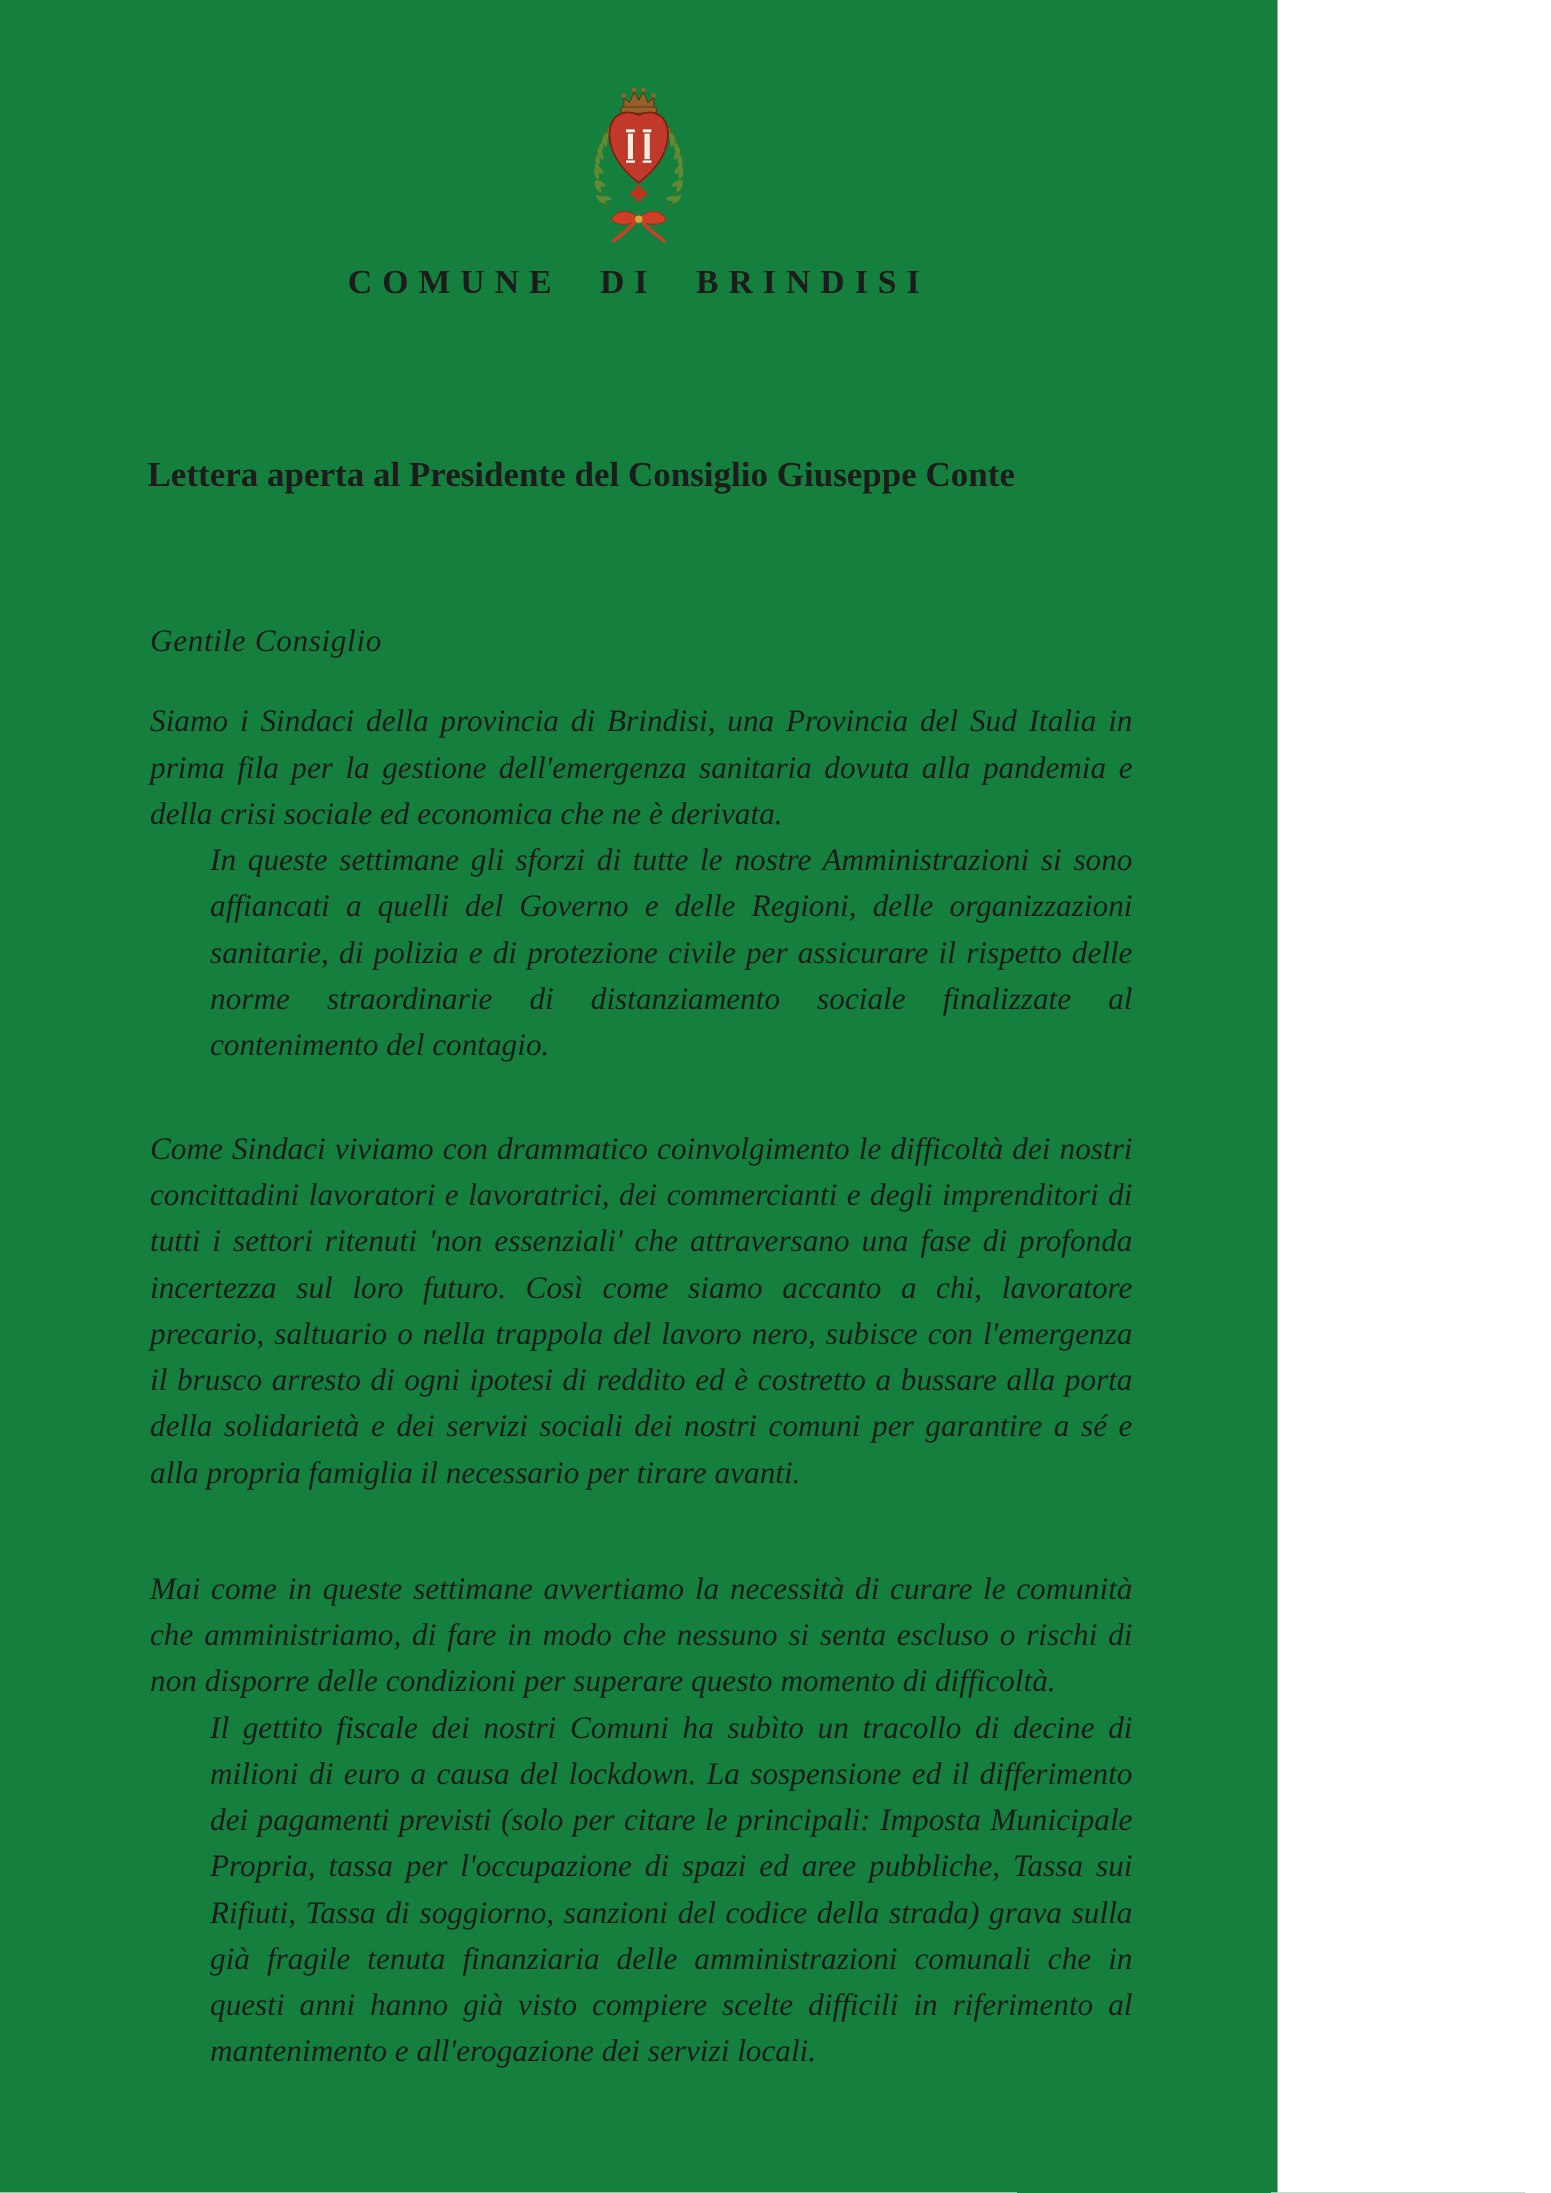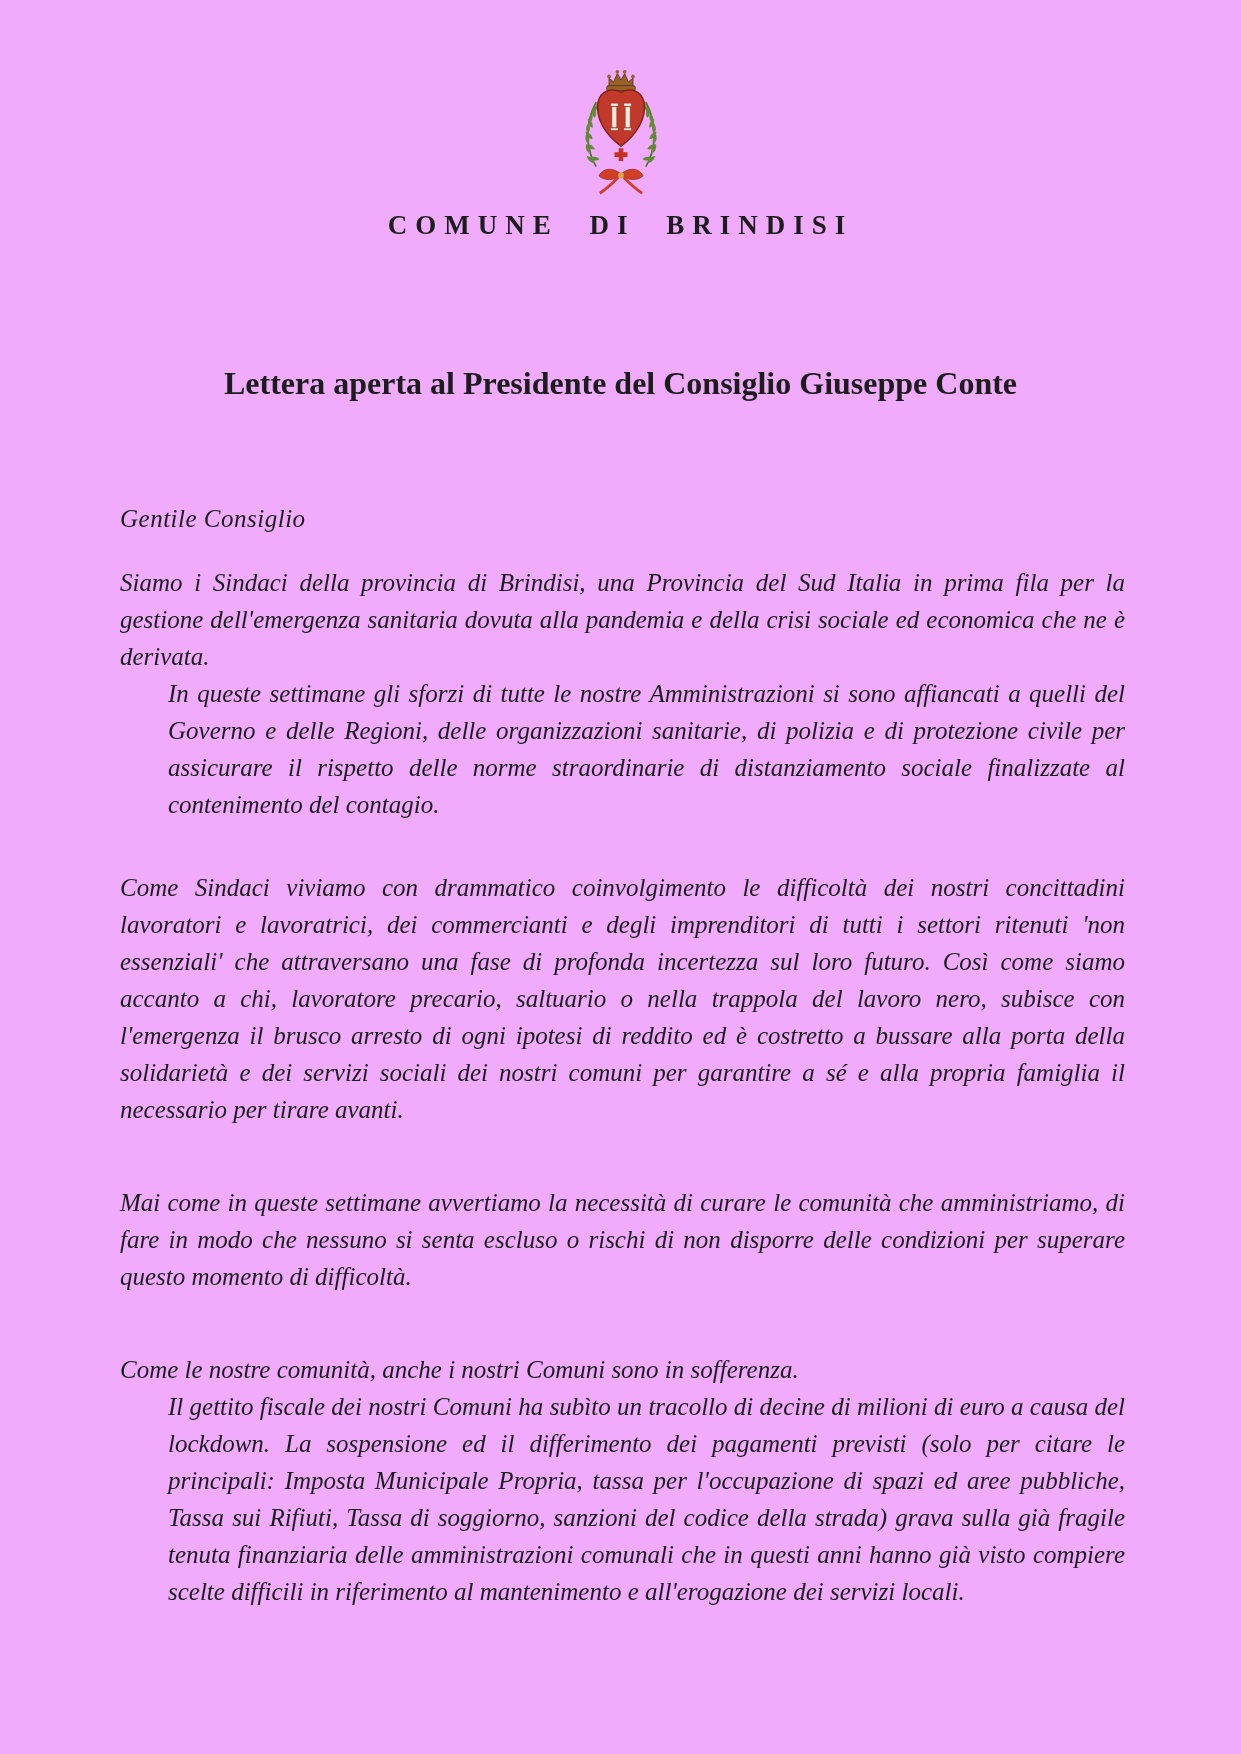--- a/index.html
+++ b/index.html
@@ -1,36 +1,35 @@
 <!DOCTYPE html>
 <html><head>
 <meta charset="utf-8">
 <style>
   html,body { margin:0; padding:0; background:#ffffff; }
   .page {
     position:relative;
-    width:1241px; height:1754px;
-    background:#f0abfc;
+    width:1022px; height:1754px;
+    background:#15803d;
     color:#1c1c1c;
     font-family:"Liberation Serif","DejaVu Serif",serif;
     overflow:hidden;
     box-sizing:border-box;
   }
   .masthead { text-align:center; padding-top:58px; }
   .crest { display:block; margin:0 auto; width:116px; height:138px; }
   .org-name {
     margin-top:14px;
     font-size:27px; font-weight:bold;
     letter-spacing:8px; word-spacing:16px;
     white-space:nowrap;
   }
   .doc-title {
     margin:124px 118px 0 118px;
-    text-align:center;
-    font-size:32px; font-weight:bold;
+    font-size:28px; font-weight:bold;
   }
   .letter-body {
     margin:98px 116px 0 120px;
     font-style:italic;
     font-size:25px;
     line-height:37px;
   }
   .salutation { margin:0; letter-spacing:0.5px; }
   .para { margin:0; text-align:justify; }
   .gap-first { margin-top:27px; }
@@ -113,18 +112,17 @@
     <p class="salutation">Gentile Consiglio</p>
 
     <p class="para gap-first">Siamo i Sindaci della provincia di Brindisi, una  Provincia del Sud Italia in prima fila per la gestione dell'emergenza sanitaria dovuta alla pandemia e della crisi sociale ed economica che ne è derivata.</p>
 
     <p class="para gap-none">In queste settimane gli sforzi di tutte le nostre Amministrazioni si sono affiancati a quelli del Governo e delle Regioni, delle organizzazioni sanitarie, di polizia e di protezione civile per assicurare il rispetto delle norme straordinarie di distanziamento sociale finalizzate al contenimento del contagio.</p>
 
     <p class="para gap-one">Come Sindaci viviamo con drammatico coinvolgimento le difficoltà dei nostri concittadini lavoratori e lavoratrici, dei commercianti e degli imprenditori di tutti i settori ritenuti 'non essenziali' che attraversano una fase di profonda incertezza sul loro futuro. Così come siamo accanto a chi, lavoratore precario, saltuario o nella trappola del lavoro nero, subisce con l'emergenza il brusco arresto di ogni ipotesi di reddito ed è costretto a bussare alla porta della solidarietà e dei servizi sociali dei nostri comuni per garantire a sé e alla propria famiglia il necessario per tirare avanti.</p>
 
     <p class="para gap-two">Mai come in queste settimane avvertiamo la necessità di curare le comunità che amministriamo, di fare in modo che nessuno si senta escluso o rischi di non disporre delle condizioni per superare questo momento di difficoltà.</p>
 
-    <p class="para gap-two">Come le nostre comunità, anche i nostri Comuni sono in sofferenza.</p>
 
     <p class="para gap-none">Il gettito fiscale dei nostri  Comuni  ha subìto un tracollo di decine di milioni di euro a causa del lockdown. La sospensione ed il differimento dei pagamenti previsti (solo per citare le principali: Imposta Municipale Propria, tassa per l'occupazione di spazi ed aree pubbliche, Tassa sui Rifiuti, Tassa di soggiorno, sanzioni del codice della strada) grava sulla già fragile tenuta finanziaria delle amministrazioni comunali che in questi anni hanno già visto compiere scelte difficili in riferimento al mantenimento e all'erogazione dei servizi locali.</p>
   </div>
 
 </div>
 
 </body></html>

